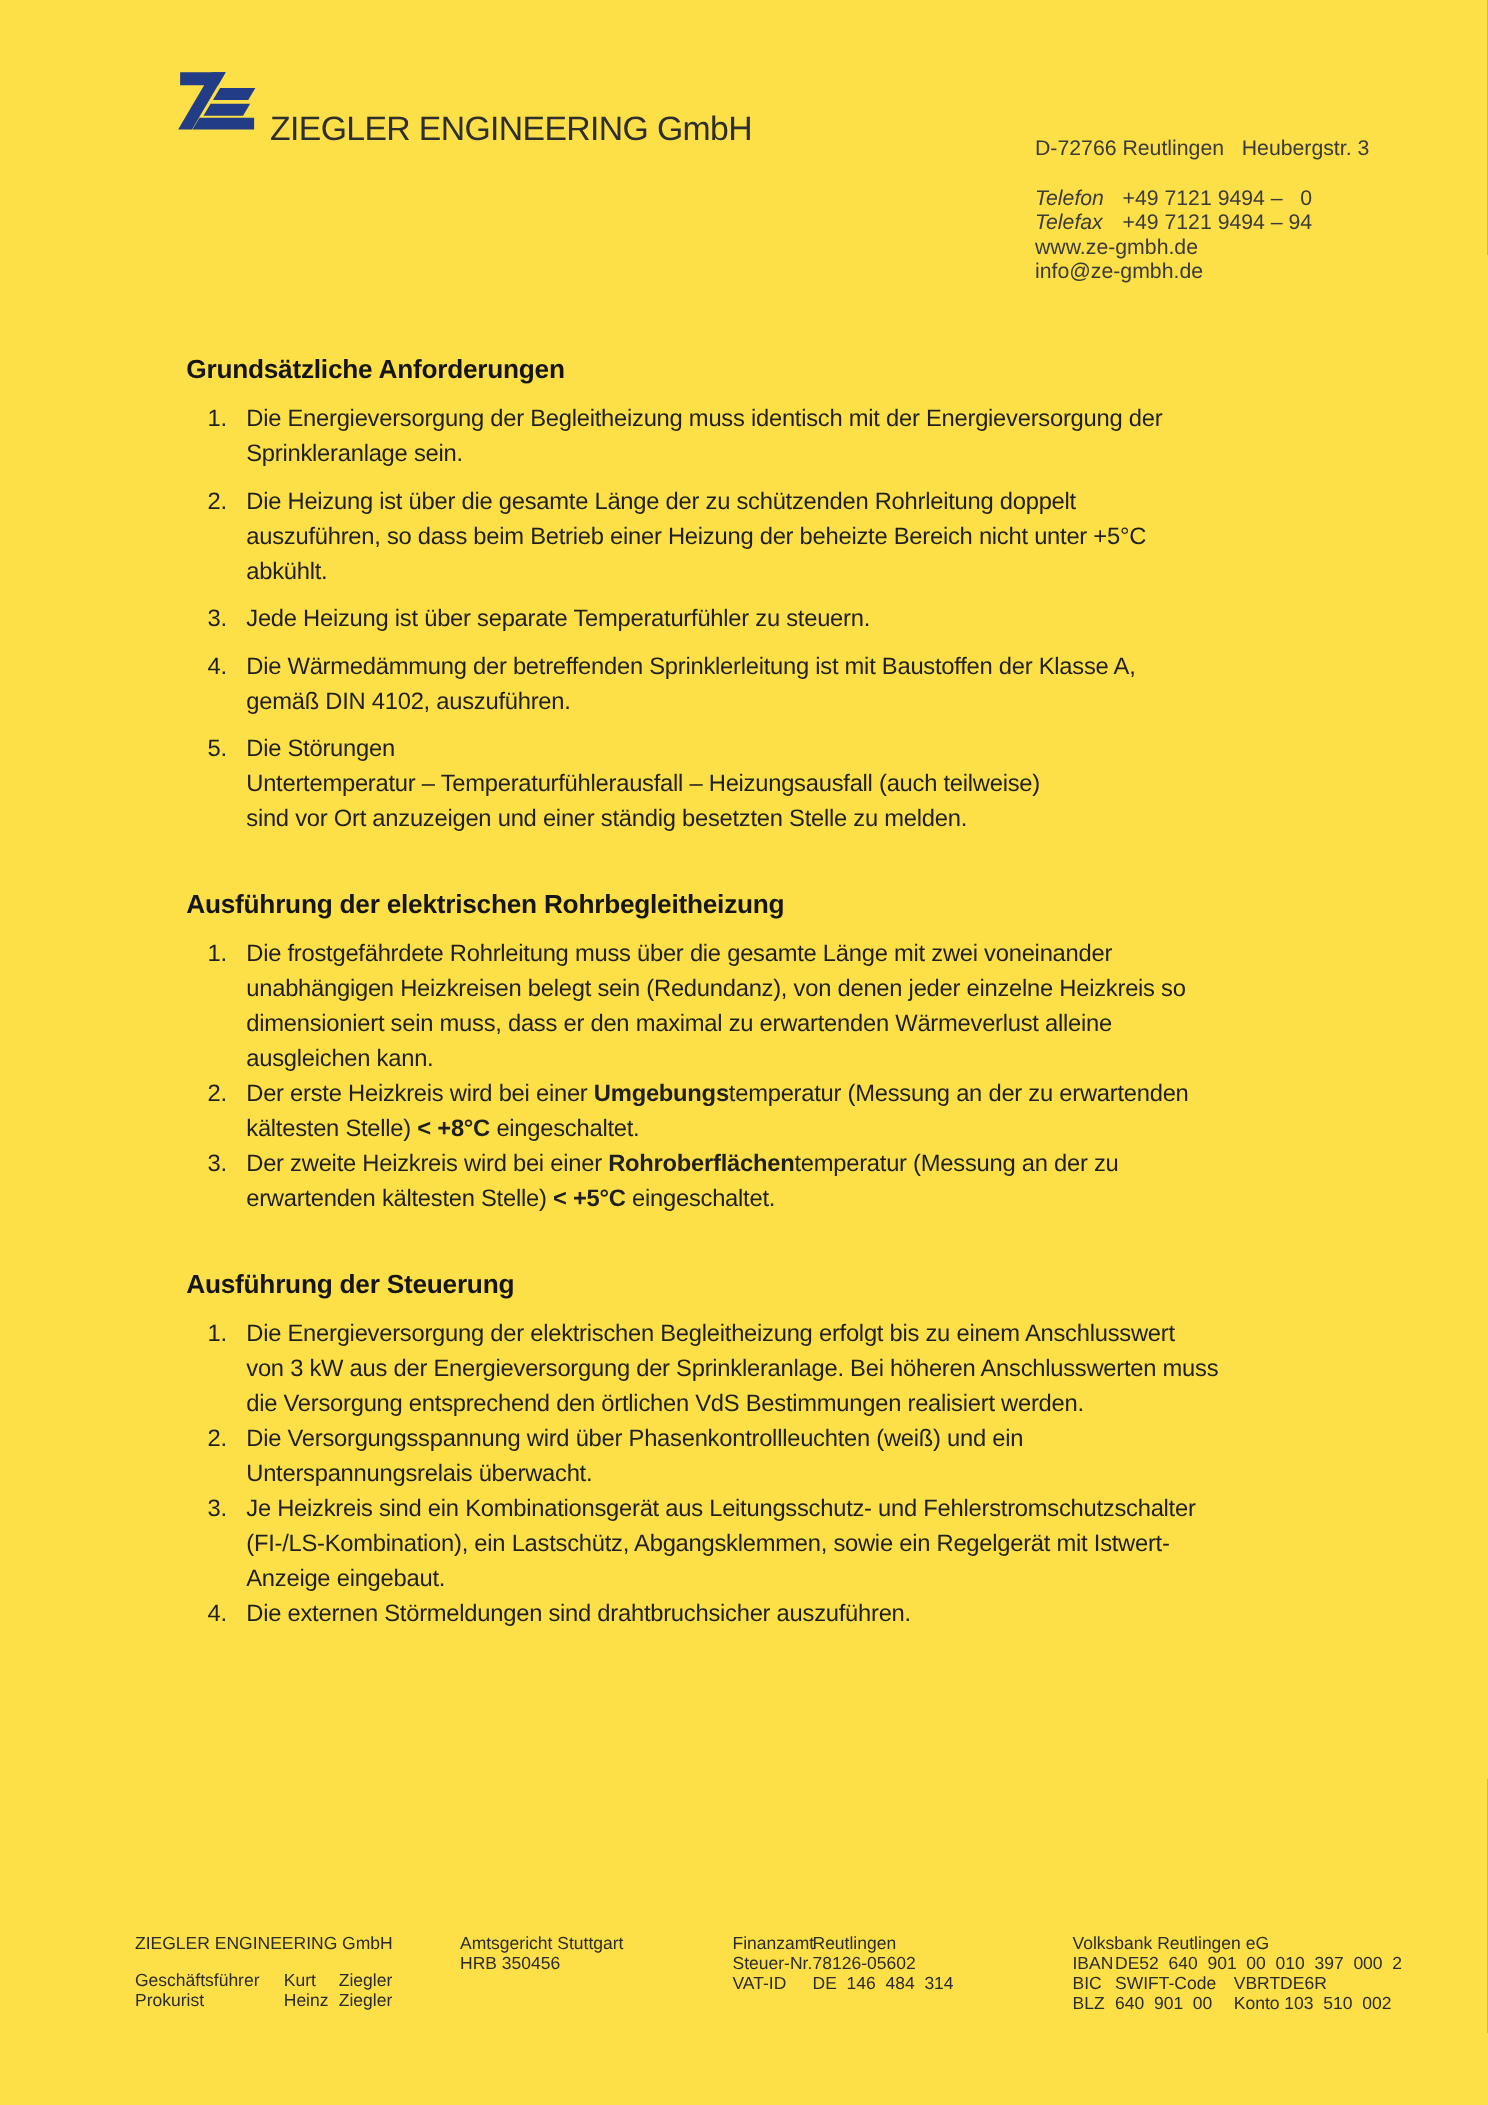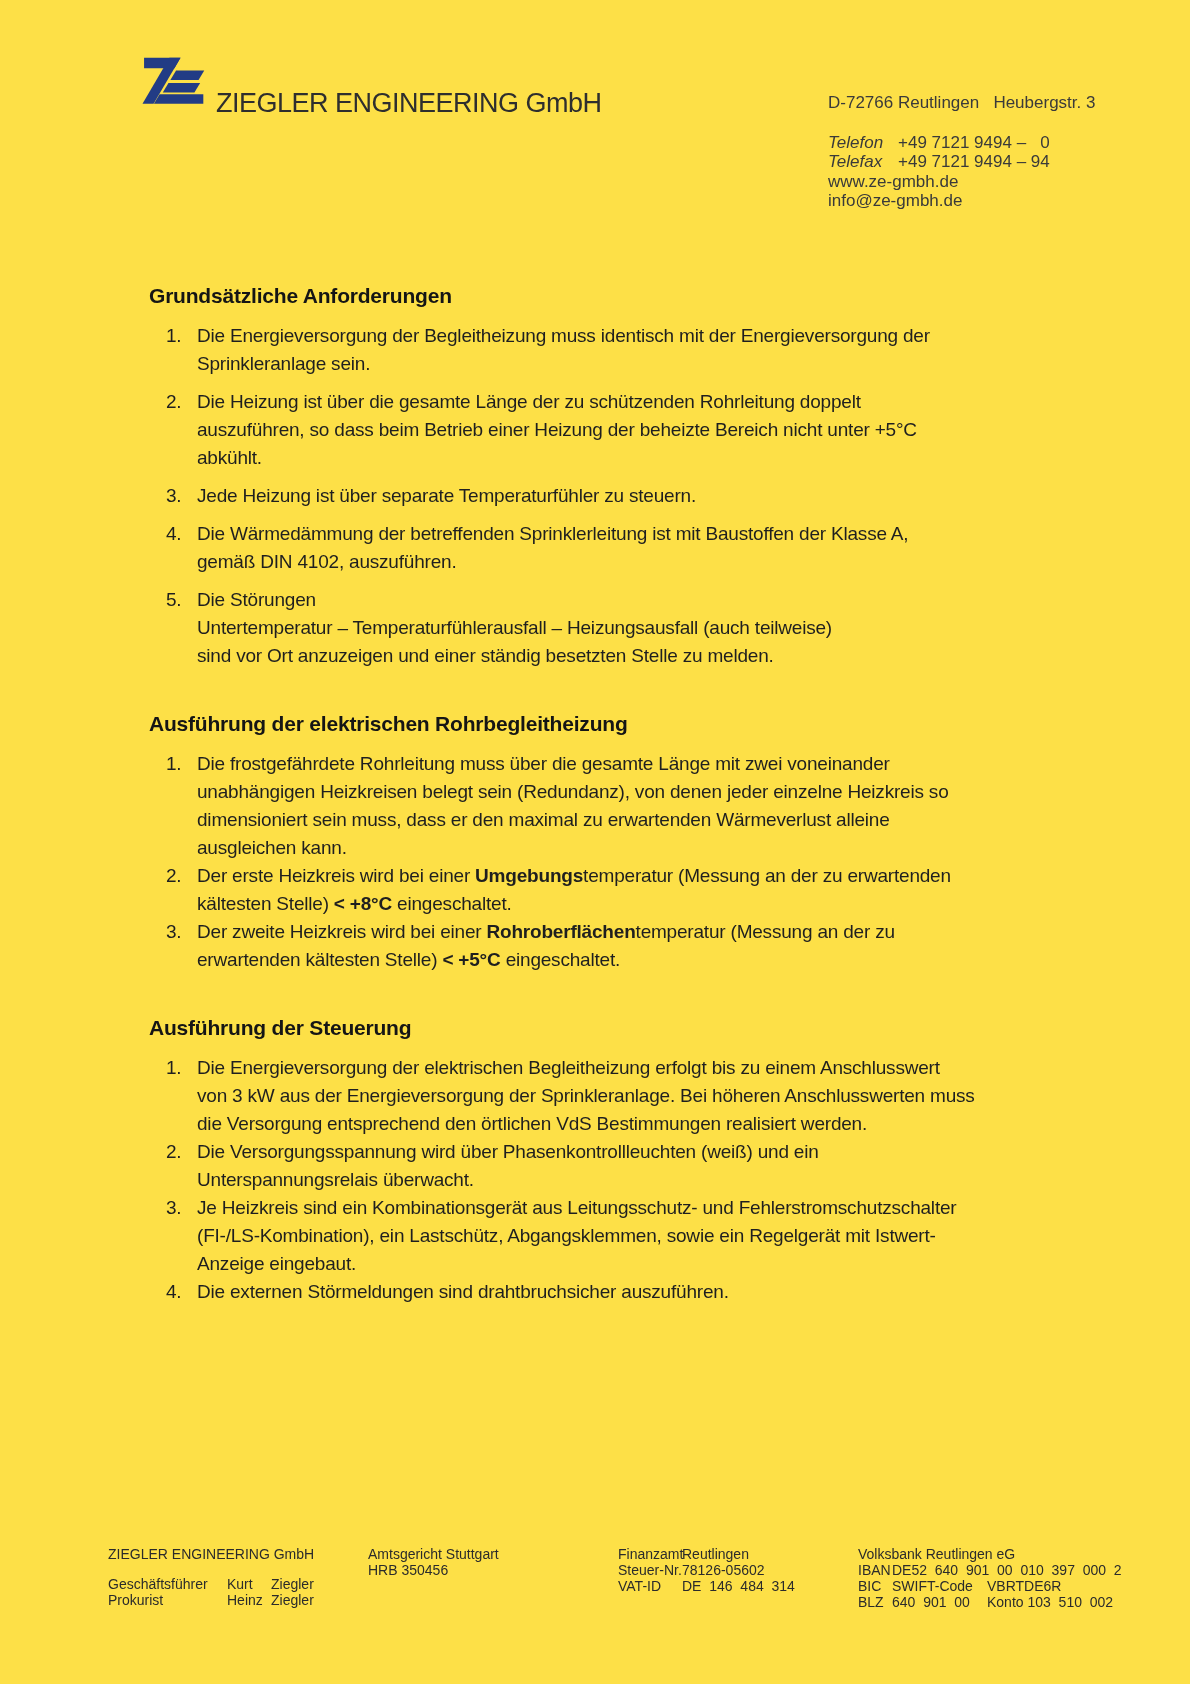--- a/index.html
+++ b/index.html
@@ -17,21 +17,21 @@
 
   
   .logo-mark { position: absolute; left: 133px; top: 53px; }
   .logo-mark polygon { fill: #223c85; }
   .logo-text {
     position: absolute; left: 216px; top: 88px;
     font-size: 27px; letter-spacing: -0.5px; color: #2e2e2e;
     white-space: nowrap;
   }
   .contact {
-    position: absolute; left: 828px; top: 93px;
+    position: absolute; left: 828px; top: 109px;
     font-size: 17px; line-height: 19.5px; color: #3a3a3a;
   }
   .contact .addr { margin-bottom: 20px; }
   .contact-row { display: flex; }
   .contact-row .lbl { width: 70px; flex: 0 0 70px; font-style: italic; }
   .pre { white-space: pre-wrap; }
 
   
   .content { position: absolute; left: 133px; top: 242px; right: 36px; }
   .doc-title {
@@ -58,21 +58,21 @@
   }
   .b { font-weight: bold; }
 
   
   .footer-col {
     position: absolute; top: 1546px;
     font-size: 14px; line-height: 16px; color: #2b2b2b;
   }
   .fcol-1 { left: 108px; }
   .fcol-2 { left: 368px; }
-  .fcol-3 { left: 586px; margin-left: 32px; }
+  .fcol-3 { left: 586px; }
   .fcol-4 { left: 858px; }
   .fgap { height: 14px; }
   .frow { display: flex; }
   .fcol-1 .c1 { width: 119px; flex: 0 0 119px; }
   .fcol-1 .c2 { width: 44px;  flex: 0 0 44px; }
   .fcol-3 .c1 { width: 64px;  flex: 0 0 64px; }
   .fcol-4 .c1 { width: 34px;  flex: 0 0 34px; }
   .fcol-4 .c2 { width: 95px;  flex: 0 0 95px; }
 </style>
 </head>

